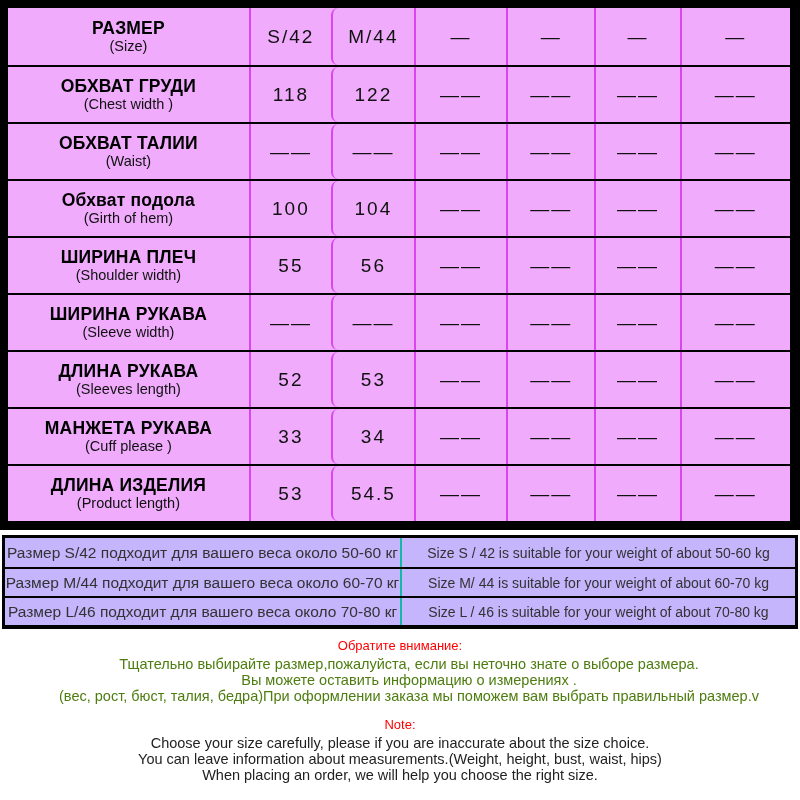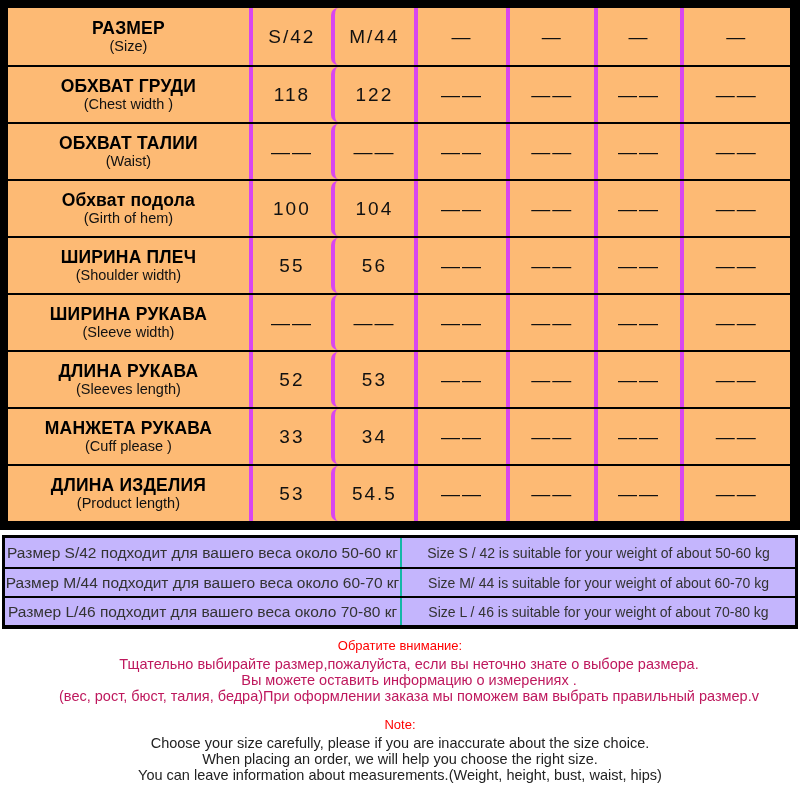--- a/index.html
+++ b/index.html
@@ -11,30 +11,30 @@
     overflow: hidden;
   }
 
   
   .size-table {
     width: 800px;
     border-top: 8px solid #000;
     border-left: 8px solid #000;
     border-right: 10px solid #000;
     border-bottom: 9px solid #000;
-    background: #fdba74;
+    background: #f0abfc;
   }
   .trow { display: flex; height: 57px; }
   .trow + .trow { border-top: 2px solid #000; }
   .cell {
     display: flex; flex-direction: column;
     align-items: center; justify-content: center;
     overflow: hidden;
   }
-  .cell + .cell { border-left: 4px solid #d946ef; }
+  .cell + .cell { border-left: 2px solid #d946ef; }
   .cell:nth-child(1) { width: 30.8%; }
   .cell:nth-child(2) { width: 10.5%; }
   .cell:nth-child(3) { width: 10.6%; border-radius: 7px; }
   .cell:nth-child(4) { width: 11.8%; }
   .cell:nth-child(5) { width: 11.3%; }
   .cell:nth-child(6) { width: 10.9%; }
   .cell:nth-child(7) { width: 14.1%; }
   .label .ru { font-weight: bold; font-size: 17.5px; line-height: 19px; letter-spacing: .2px; }
   .label .en { font-size: 14.5px; line-height: 17px; color: #111; }
   .val { font-size: 19px; letter-spacing: 2px; color: #111; }
@@ -52,21 +52,21 @@
     display: flex; align-items: center; justify-content: center;
     color: #333;
   }
   .wcell.ru { width: 50%; font-size: 15.5px; }
   .wcell.en { width: 50%; border-left: 2px solid #14b8a6; font-size: 14px; }
 
   
   .notes { text-align: center; margin-top: 9px; }
   .notes .heading { font-size: 13px; line-height: 16px; margin-bottom: 3px; }
   .notes .line { font-size: 14.5px; line-height: 15.8px; }
-  .notes-ru .line { color: #be185d; padding-left: 18px; }
+  .notes-ru .line { color: #4d7c0f; padding-left: 18px; }
   .notes-en { margin-top: 13px; }
   .notes-en .line { color: #222; }
 </style>
 </head>
 <body>
 
 <div class="size-table">
   <div class="trow">
     <div class="cell label">
       <div class="ru">РАЗМЕР</div>
@@ -195,15 +195,15 @@
 <div class="notes notes-ru">
   <div class="heading" style="color:#fe0000">Обратите внимание:</div>
   <div class="line">Тщательно выбирайте размер,пожалуйста, если вы неточно знате о выборе размера.</div>
   <div class="line">Вы можете оставить информацию о измерениях .</div>
   <div class="line">(вес, рост, бюст, талия, бедра)При оформлении заказа мы поможем вам выбрать правильный размер.v</div>
 </div>
 
 <div class="notes notes-en">
   <div class="heading" style="color:#fe0000">Note:</div>
   <div class="line">Choose your size carefully, please if you are inaccurate about the size choice.</div>
+  <div class="line">You can leave information about measurements.(Weight, height, bust, waist, hips)</div>
   <div class="line">When placing an order, we will help you choose the right size.</div>
-  <div class="line">You can leave information about measurements.(Weight, height, bust, waist, hips)</div>
 </div>
 
 </body></html>

